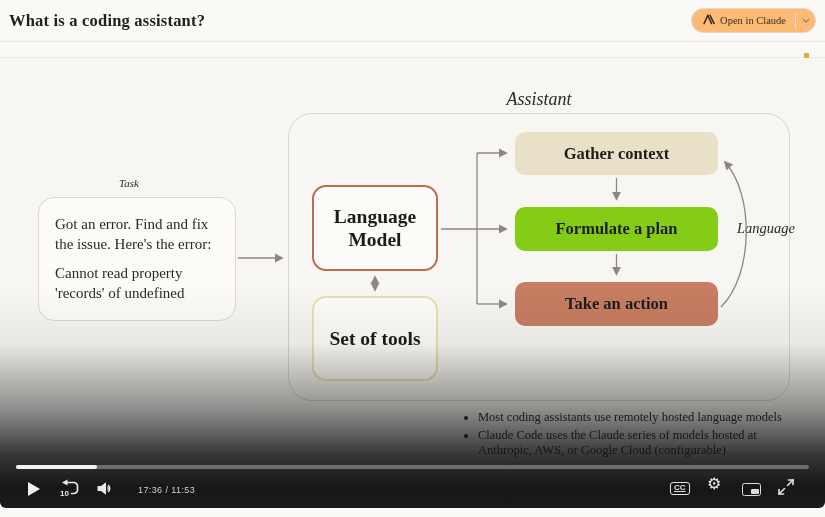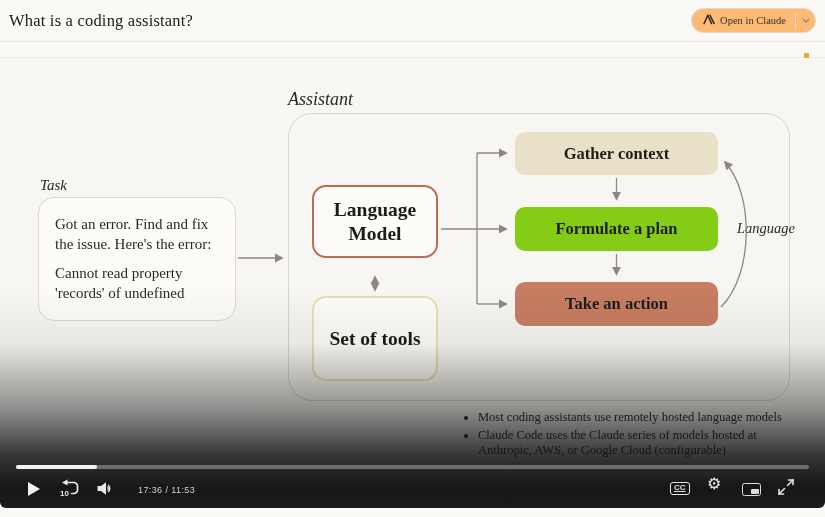--- a/index.html
+++ b/index.html
@@ -10,58 +10,58 @@
     font-family: "Liberation Serif", serif;
     overflow: hidden;
   }
   
   .header {
     position:absolute; top:0; left:0; right:0; height:42px;
     border-bottom:1px solid #EAE8E1;
     display:flex; align-items:center; justify-content:space-between;
     padding:0 9px;
   }
-  .page-title { font-size:16.5px; font-weight:400; color:#21201D; letter-spacing:.2px; }
+  .page-title { font-size:16.5px; font-weight:700; color:#21201D; letter-spacing:.2px; }
   .open-btn {
     display:flex; align-items:stretch; height:25px;
     border:1px solid #DCD9D0; border-radius:999px; background:#fdba74;
     font-size:10.5px; color:#34322D; cursor:pointer; overflow:hidden;
   }
   .open-btn-main { display:flex; align-items:center; gap:5px; padding:0 9px 0 11px; }
   .open-btn-divider { width:1px; background:#E5E2DA; margin:4px 0; }
   .open-btn-chevron { width:19px; display:flex; align-items:center; justify-content:center; color:#8A877E; }
   
   .player {
     position:absolute; top:57px; left:0; width:825px; height:451px;
     background:#F7F6F2; border-top:1px solid #ECEAE4;
     border-radius:0 0 6px 6px; overflow:hidden;
   }
   .marker-dot { position:absolute; left:804px; top:53px; width:5px; height:5px; background:#E9A63C; z-index:50; }
   
-  .slide-label { font-style:italic; color:#2B2926; text-align:left; position:absolute; }
+  .slide-label { font-style:italic; color:#2B2926; text-align:center; position:absolute; }
   .assistant-label { left:288px; top:31px; width:502px; font-size:18px; }
-  .task-label { left:40px; top:119px; width:198px; font-size:15px; }
+  .task-label { left:30px; top:119px; width:198px; font-size:11px; }
   .iterate-label { left:737px; top:162px; font-size:14.5px; }
   .assistant-container {
     position:absolute; left:288px; top:55px; width:502px; height:288px;
     border:1px solid #D8D5CD; border-radius:24px;
   }
   .task-box {
     position:absolute; left:38px; top:139px; width:198px; height:124px;
     background:#FCFBF7; border:1px solid #DAD7CF; border-radius:16px;
     display:flex; flex-direction:column; justify-content:center;
     text-align:left; font-size:15px; color:#2B2926; line-height:1.3;
   }
   .task-box p { width:164px; margin:5px auto; }
   .node {
     position:absolute; display:flex; align-items:center; justify-content:center;
     text-align:center; font-weight:bold; color:#1D1C1A;
   }
   .lm-box {
-    left:312px; top:127px; width:126px; height:73px;
+    left:312px; top:127px; width:126px; height:86px;
     background:#FDFCF9; border:2px solid #BE6B52; border-radius:14px;
     font-size:19.5px; line-height:1.2;
   }
   .tools-box {
     left:312px; top:238px; width:126px; height:85px;
     background:#FDFCF9; border:2px solid #EADFAE; border-radius:14px;
     font-size:19.5px; line-height:1.2;
   }
   .tools-box span, .lm-box span { display:block; width:100px; }
   .step-box { left:515px; width:203px; height:44px; border-radius:10px; font-size:16.5px;text-align:center; }

